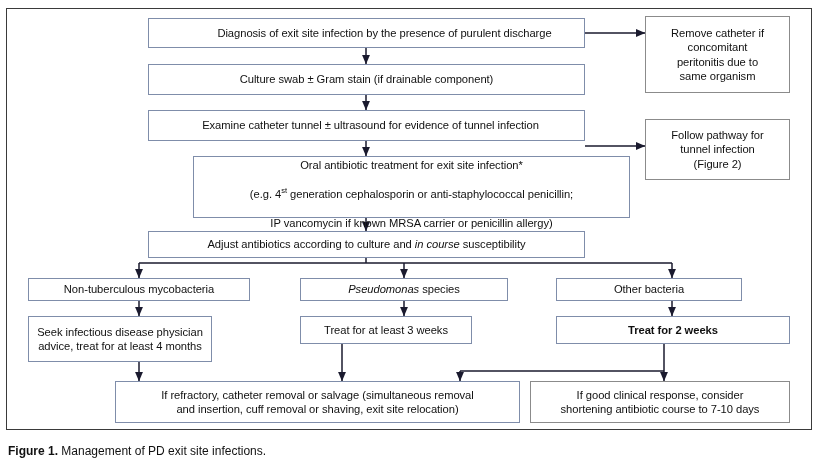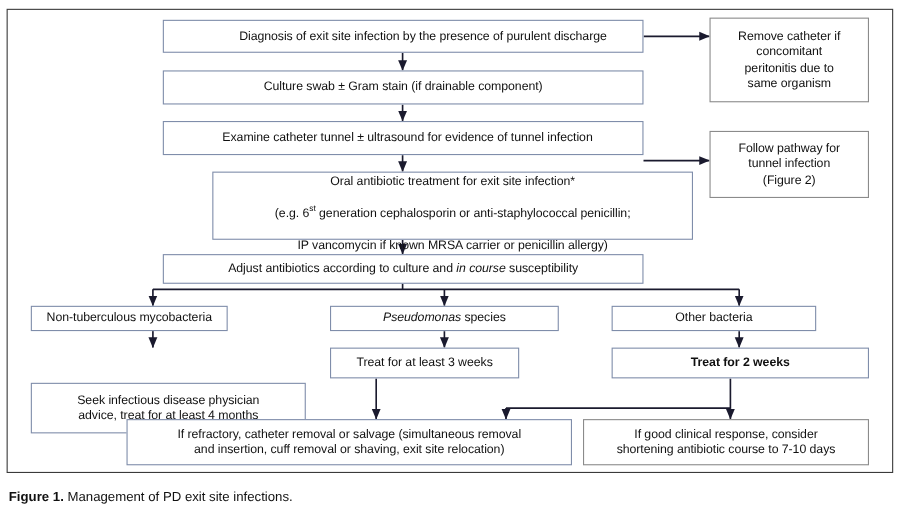--- a/index.html
+++ b/index.html
@@ -145,21 +145,21 @@
     <span class="inner">Culture swab ± Gram stain (if drainable component)</span>
   </div>
 
   <div class="node" style="left:148px; top:110px; width:437px; height:31px;padding-left:12px;">
     <span class="inner">Examine catheter tunnel ± ultrasound for evidence of tunnel infection</span>
   </div>
 
   <div class="node" style="left:148px; top:156px; width:437px; height:62px; align-items:center;margin-left:45px;">
     <span class="inner">
       <span>Oral antibiotic treatment for exit site infection*</span><br>
-      <span>(e.g. 6</span><sup class="sup">st</sup><span> generation cephalosporin or anti-staphylococcal penicillin;</span><br>
+      <span>(e.g. 4</span><sup class="sup">st</sup><span> generation cephalosporin or anti-staphylococcal penicillin;</span><br>
       <span>IP vancomycin if known MRSA carrier or penicillin allergy)</span>
     </span>
   </div>
 
   <div class="node" style="left:148px; top:231px; width:437px; height:27px;">
     <span class="inner"><span>Adjust antibiotics according to culture and </span><span class="ital">in course</span><span> susceptibility</span></span>
   </div>
 
   <div class="node gray" style="left:645px; top:16px; width:145px; height:77px;">
     <span class="inner">Remove catheter if
@@ -167,33 +167,33 @@
 peritonitis due to
 same organism</span>
   </div>
 
   <div class="node gray" style="left:645px; top:119px; width:145px; height:61px;">
     <span class="inner">Follow pathway for
 tunnel infection
 (Figure 2)</span>
   </div>
 
-  <div class="node" style="left:28px; top:278px; width:179px; height:23px;">
+  <div class="node" style="left:28px; top:278px; width:222px; height:23px;">
     <span class="inner">Non-tuberculous mycobacteria</span>
   </div>
 
   <div class="node" style="left:300px; top:278px; width:208px; height:23px;">
     <span class="inner"><span class="ital">Pseudomonas</span><span> species</span></span>
   </div>
 
   <div class="node" style="left:556px; top:278px; width:186px; height:23px;">
     <span class="inner">Other bacteria</span>
   </div>
 
-  <div class="node" style="left:28px; top:316px; width:250px; height:46px;margin-top:32px;">
+  <div class="node" style="left:28px; top:316px; width:184px; height:46px;">
     <span class="inner">Seek infectious disease physician
 advice, treat for at least 4 months</span>
   </div>
 
   <div class="node" style="left:300px; top:316px; width:172px; height:28px;">
     <span class="inner">Treat for at least 3 weeks</span>
   </div>
 
   <div class="node" style="left:556px; top:316px; width:234px; height:28px;font-weight:bold;">
     <span class="inner">Treat for 2 weeks</span>

